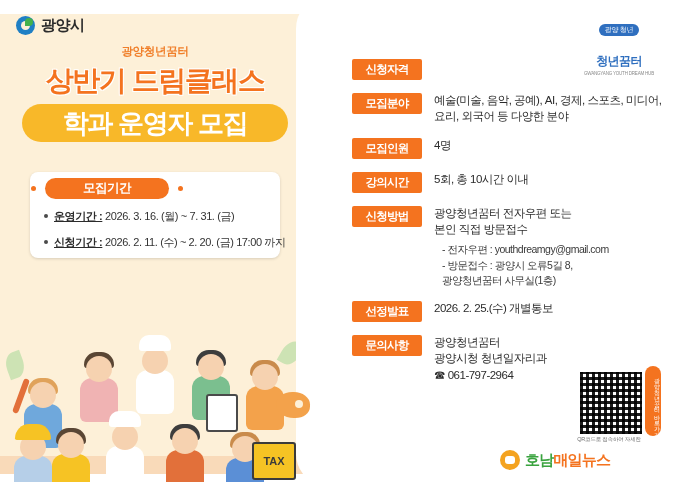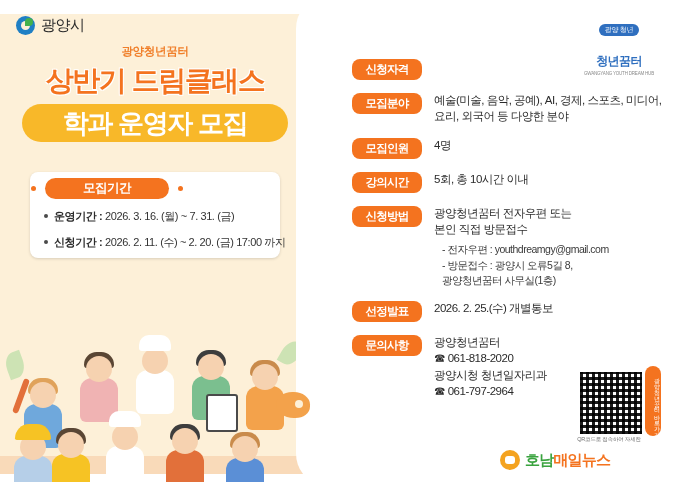--- a/index.html
+++ b/index.html
@@ -55,21 +55,21 @@
     content: "";
     position: absolute;
     left: 9px; top: 2px;
     width: 8px; height: 8px;
     border-radius: 50% 50% 50% 0;
     background: #43b14b;
     z-index: 2;
   }
   .logo-text {
     font-size: 15px;
-    font-weight: normal;
+    font-weight: bold;
     color: #2b2b2b;
     letter-spacing: -0.5px;
   }
 
   .kicker {
     position: absolute;
     left: 0; top: 44px;
     width: 310px;
     text-align: center;
     font-size: 11.5px;
@@ -157,20 +157,21 @@
     width: 4px; height: 4px;
     background: #4a4a4a;
     border-radius: 50%;
     vertical-align: middle;
     margin-right: 6px;
     margin-bottom: 2px;
   }
   .period-line .lbl {
     font-weight: bold;
     color: #2b2b2b;
+    text-decoration: underline;
   }
   .period-line .val {
     color: #333333;
     margin-top: 37px;
   }
 
   
   .illus {
     position: absolute;
     left: 0; bottom: 0;
@@ -328,21 +329,21 @@
   .row {
     display: flex;
     align-items: flex-start;
     margin-bottom: 12px;
   }
   .row .badge {
     flex: 0 0 auto;
     width: 70px;
     height: 21px;
     background: #f4731f;
-    border-radius: 8px;
+    border-radius: 2px;
     color: #ffffff;
     font-size: 11.5px;
     font-weight: bold;
     display: flex;
     align-items: center;
     justify-content: center;
     letter-spacing: -0.8px;
     margin-top: 1px;
   }
   .row .content {
@@ -532,20 +533,21 @@
 
       <div class="person" style="left:20px; top:152px;">
         <div class="helmet"></div>
         <div class="head"></div>
         <div class="body" style="background:#b6cfe8;"></div>
       </div>
 
       <div class="palette" style="left:276px; top:110px;"></div>
       <div class="tablet" style="left:206px; top:112px;"></div>
       <div class="brush" style="left:18px; top:96px;"></div>
+      <div class="taxbox" style="left:252px; top:160px;">TAX</div>
     </div>
   </div>
 
   <div class="wave"></div>
 
   <div class="right-panel"></div>
 
   <div class="youth-logo">
     <div class="yl-top">광양 청년</div>
     <div class="yl-main">청년꿈터</div>
@@ -587,21 +589,20 @@
 
     <div class="row">
       <div class="badge">선정발표</div>
       <div class="content" style="white-space:pre-line;">2026. 2. 25.(수) 개별통보</div>
     </div>
 
     <div class="row contact-row">
       <div class="badge">문의사항</div>
       <div class="content contact-lines">
         <div>광양청년꿈터</div>
-        <div>☎ 061-818-2020</div>
         <div>광양시청 청년일자리과</div>
         <div>☎ 061-797-2964</div>
       </div>
     </div>
 
   </div>
 
   <div class="qr"></div>
   <div class="qr-caption">QR코드로 접속하여 자세한</div>
   <div class="qr-tab">광양청년꿈터 바로가기</div>

